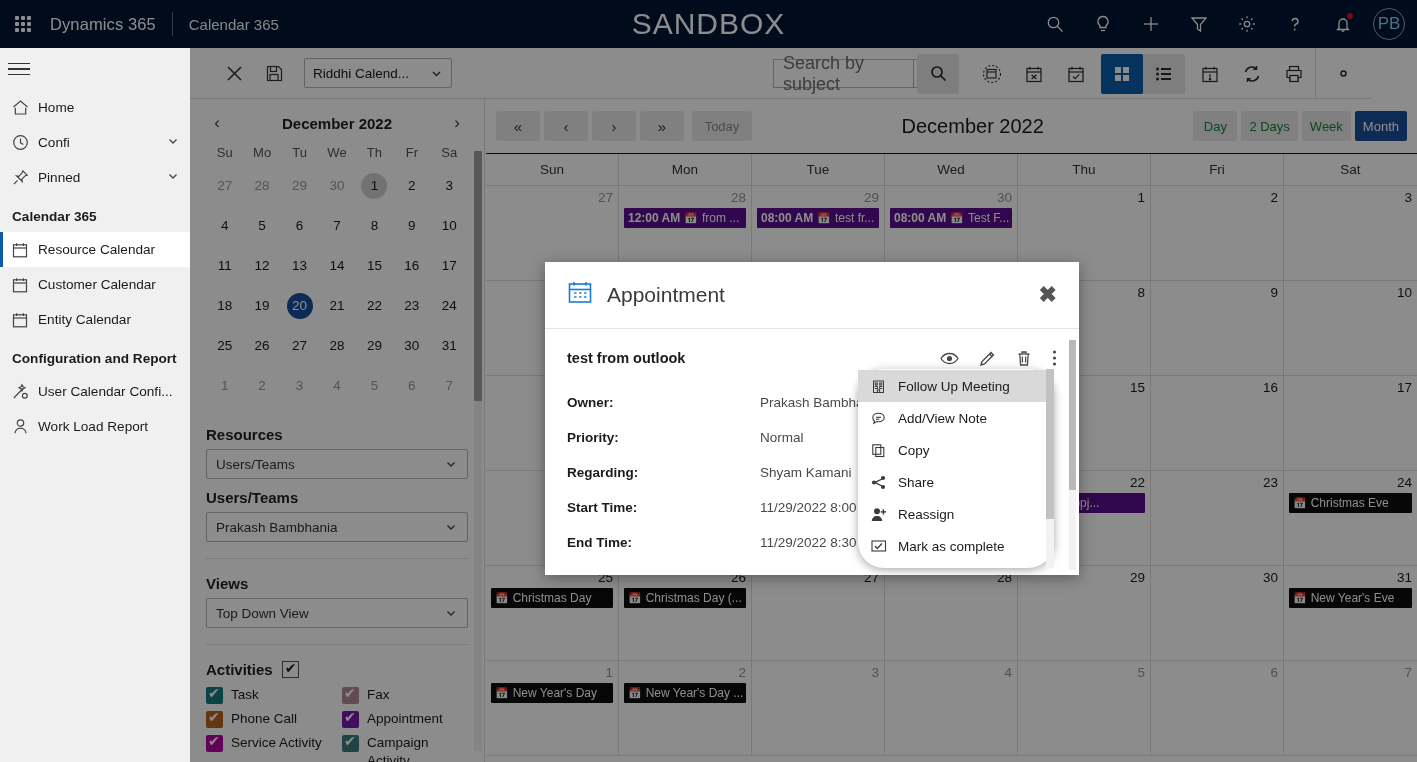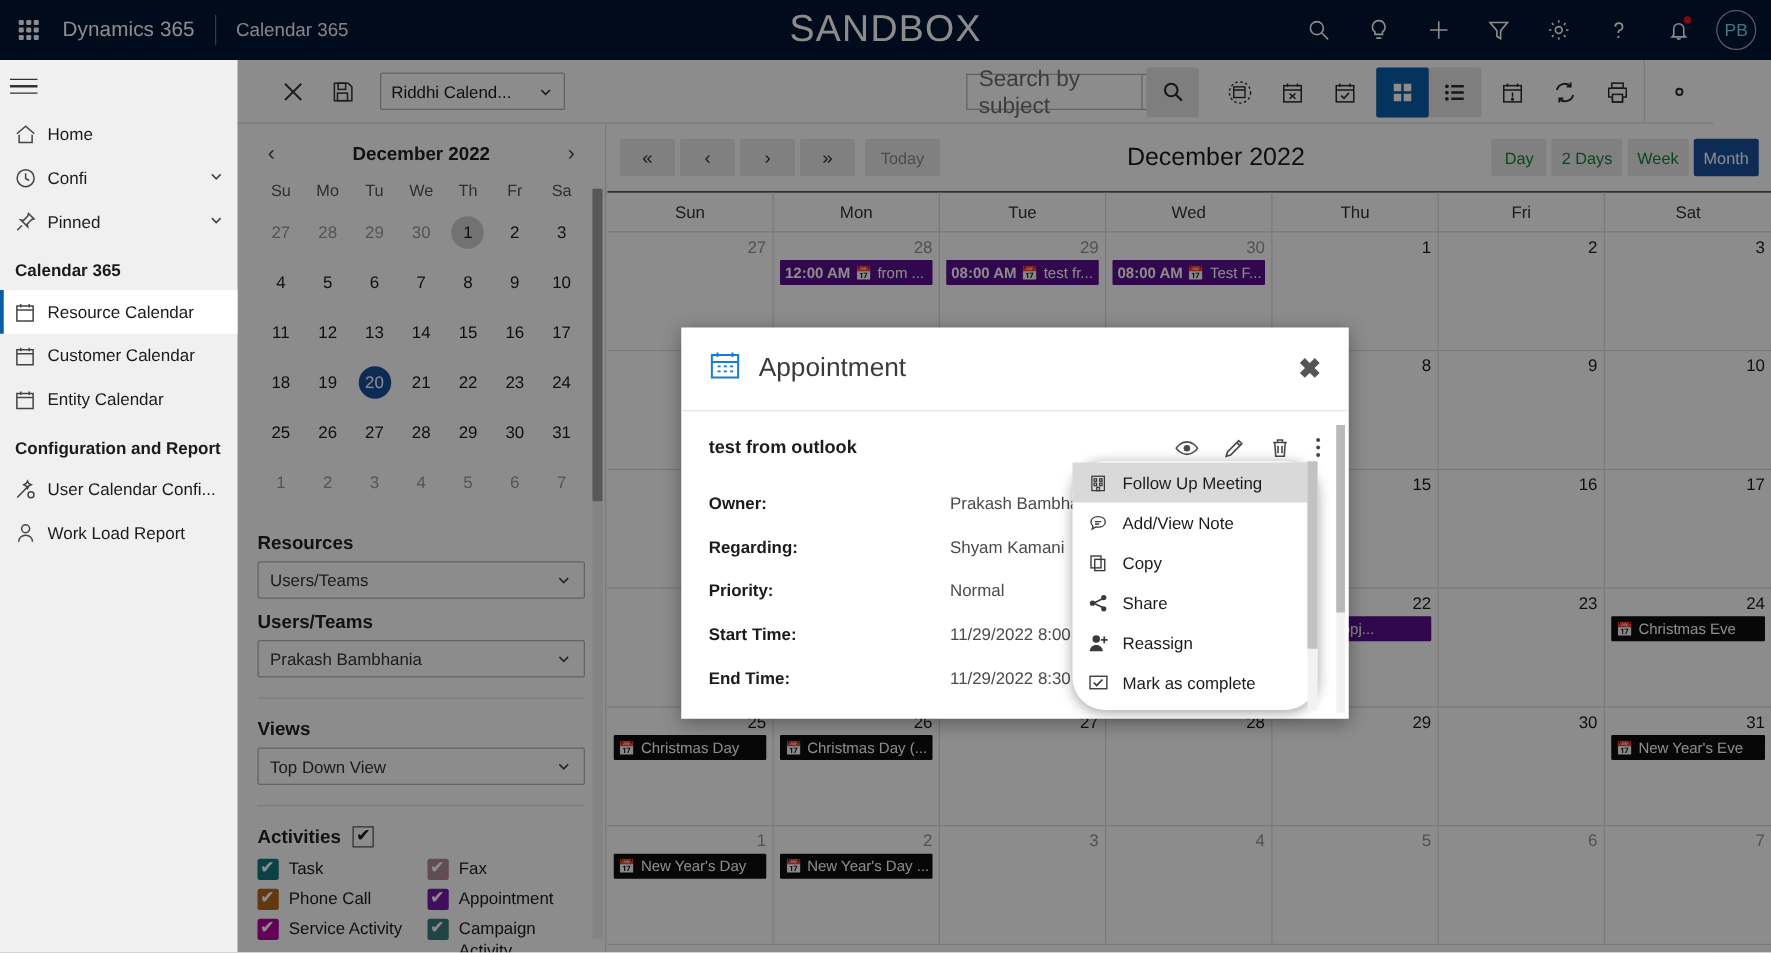--- a/index.html
+++ b/index.html
@@ -28,21 +28,21 @@
     font-size: 30px; font-weight: normal; letter-spacing: 1px; color: #fff;
     pointer-events: none;
   }
   #topnav-right { margin-left: auto; display: flex; align-items: center; padding-right: 10px; z-index: 2; }
   .tnicon { width: 48px; height: 48px; display: flex; align-items: center; justify-content: center; cursor: pointer; position: relative; }
   .tnicon svg { display: block; }
   .badge-dot { position: absolute; top: 12px; right: 13px; width: 8px; height: 8px; border-radius: 50%; background: #e81123; border: 1px solid #001433;}
   #avatar {
     width: 32px; height: 32px; border-radius: 50%; border: 1px solid #9aa6bb;
     display: flex; align-items: center; justify-content: center;
-    font-size: 14px; color: #7fd4f5; margin-left: 6px; margin-right: 2px; cursor: pointer;
+    font-size: 17px; color: #7fd4f5; margin-left: 6px; margin-right: 2px; cursor: pointer;
   }
   #hamburger { height: 42px; display: flex; align-items: center; padding-left: 8px; cursor: pointer; }
   .hb { width: 22px; }
   .hb i { display: block; height: 1.6px; background: #333; margin: 4px 0; }
   .nav-item {
     height: 35px; display: flex; align-items: center; padding: 0 10px 0 12px;
     font-size: 13.6px; color: #1b1b1b; cursor: pointer;
   }
   .nav-item .ic { width: 26px; display: flex; align-items: center; color: #444; }
   .nav-item .lbl { flex: 1; white-space: nowrap; overflow: hidden; text-overflow: ellipsis; }
@@ -869,26 +869,26 @@
             </svg>
         </span>
       </div>
     </div>
     <div class="fields" id="dlg-fields">
         <div class="frow">
           <div class="fkey">Owner:</div>
           <div class="fval">Prakash Bambha</div>
         </div>
         <div class="frow">
+          <div class="fkey">Priority:</div>
+          <div class="fval">Normal</div>
+        </div>
+        <div class="frow">
           <div class="fkey">Regarding:</div>
           <div class="fval">Shyam Kamani</div>
-        </div>
-        <div class="frow">
-          <div class="fkey">Priority:</div>
-          <div class="fval">Normal</div>
         </div>
         <div class="frow">
           <div class="fkey">Start Time:</div>
           <div class="fval">11/29/2022 8:00</div>
         </div>
         <div class="frow">
           <div class="fkey">End Time:</div>
           <div class="fval">11/29/2022 8:30</div>
         </div>
       </div>

